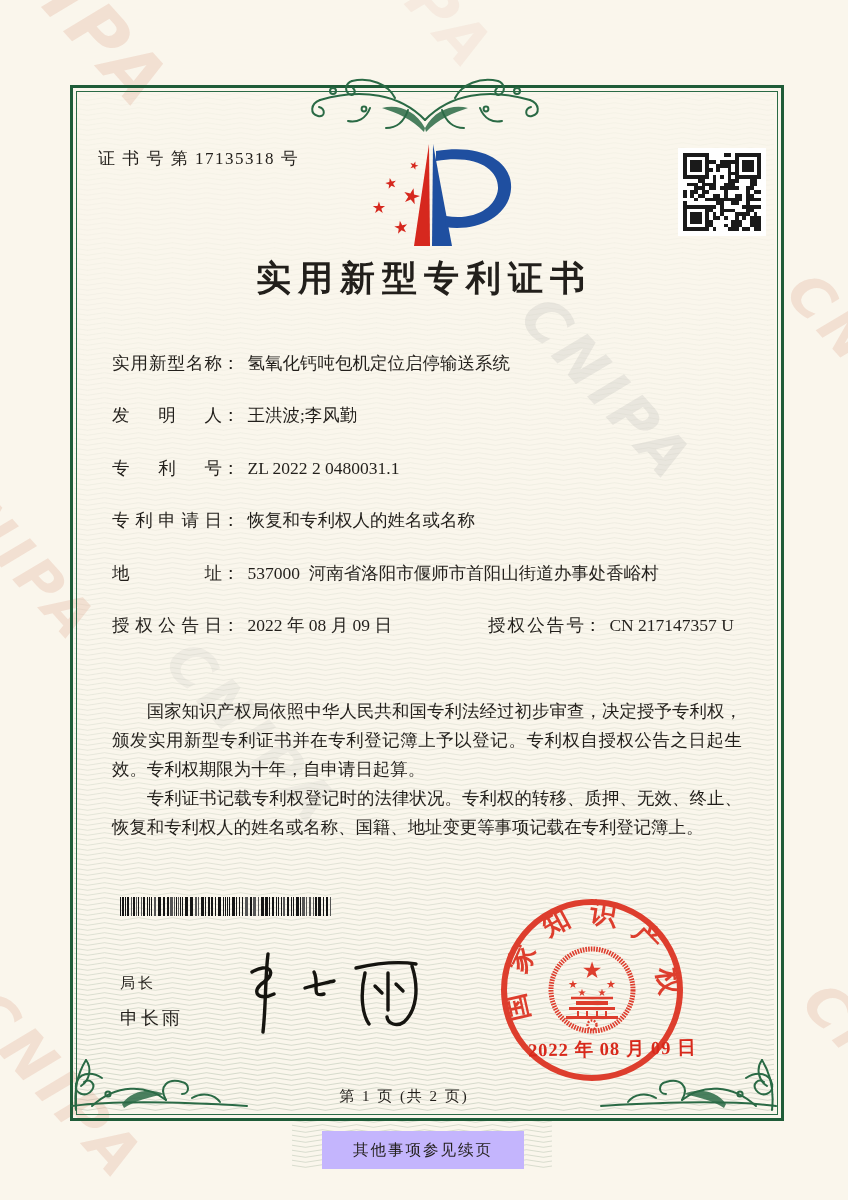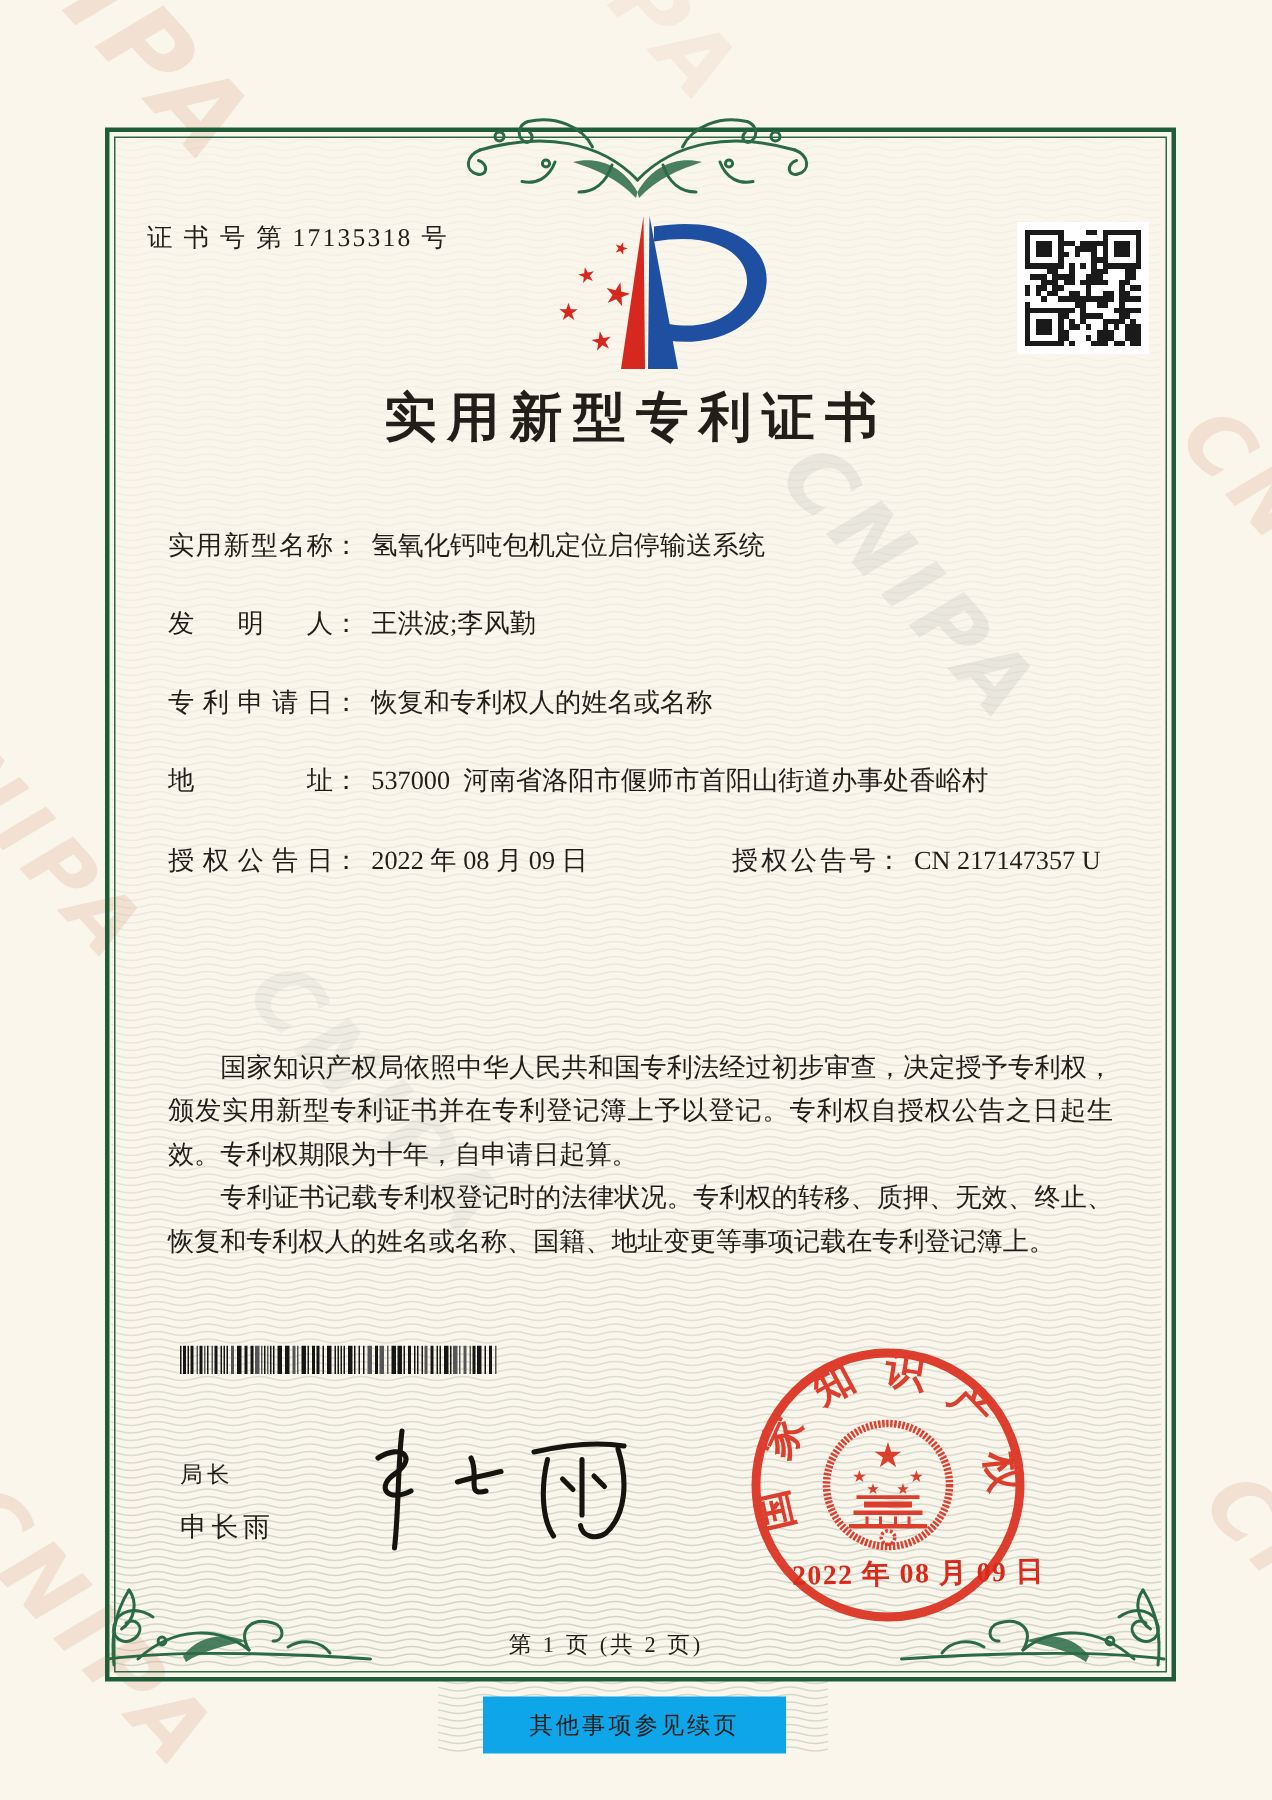--- a/index.html
+++ b/index.html
@@ -78,21 +78,21 @@
     font-size:18.5px; font-weight:bold; color:#d8291b; letter-spacing:1px;
     white-space:pre; transform:rotate(-1deg);
   }
   
   .footer-page{
     position:absolute; left:404px; top:1087px; transform:translateX(-50%);
     font-size:15px; letter-spacing:2px; z-index:4;
   }
   .note-box{
     position:absolute; left:322px; top:1131px; width:202px; height:38px;
-    background:#0ea5e9; z-index:4; display:flex; align-items:center; justify-content:center;
+    background:#c4b5fd; z-index:4; display:flex; align-items:center; justify-content:center;
   }
   .note-text{font-size:15.5px; letter-spacing:2px;}
 </style>
 </head>
 <body>
 
 <div id="page">
 
   <div class="wm pink" style="left:-70px; top:-45px; font-size:72px;">CNIPA</div>
   <div class="wm pink" style="left:290px; top:-60px; font-size:60px; color:rgba(228,185,165,.18);">CNIPA</div>
@@ -642,20 +642,23 @@
   <div class="title">实用新型专利证书</div>
 
   <div class="fields">
     <div class="frow">
       <span class="flabel"><span class="ltext">实用新型名称</span><span class="colon">：</span></span><span class="fvalue">氢氧化钙吨包机定位启停输送系统</span>
     </div>
     <div class="frow">
       <span class="flabel"><span class="ltext">发明人</span><span class="colon">：</span></span><span class="fvalue">王洪波;李风勤</span>
     </div>
     <div class="frow">
+      <span class="flabel"><span class="ltext">专利号</span><span class="colon">：</span></span><span class="fvalue">ZL 2022 2 0480031.1</span>
+    </div>
+    <div class="frow">
       <span class="flabel"><span class="ltext">专利申请日</span><span class="colon">：</span></span><span class="fvalue">恢复和专利权人的姓名或名称</span>
     </div>
     <div class="frow">
       <span class="flabel"><span class="ltext">地址</span><span class="colon">：</span></span><span class="fvalue">537000  河南省洛阳市偃师市首阳山街道办事处香峪村</span>
     </div>
     <div class="frow">
       <span class="flabel"><span class="ltext">授权公告日</span><span class="colon">：</span></span><span class="fvalue">2022 年 08 月 09 日</span><span class="flabel grant-pair2"><span class="ltext">授权公告号</span><span class="colon">：</span></span><span class="fvalue">CN 217147357 U</span>
     </div>
   </div>
 

